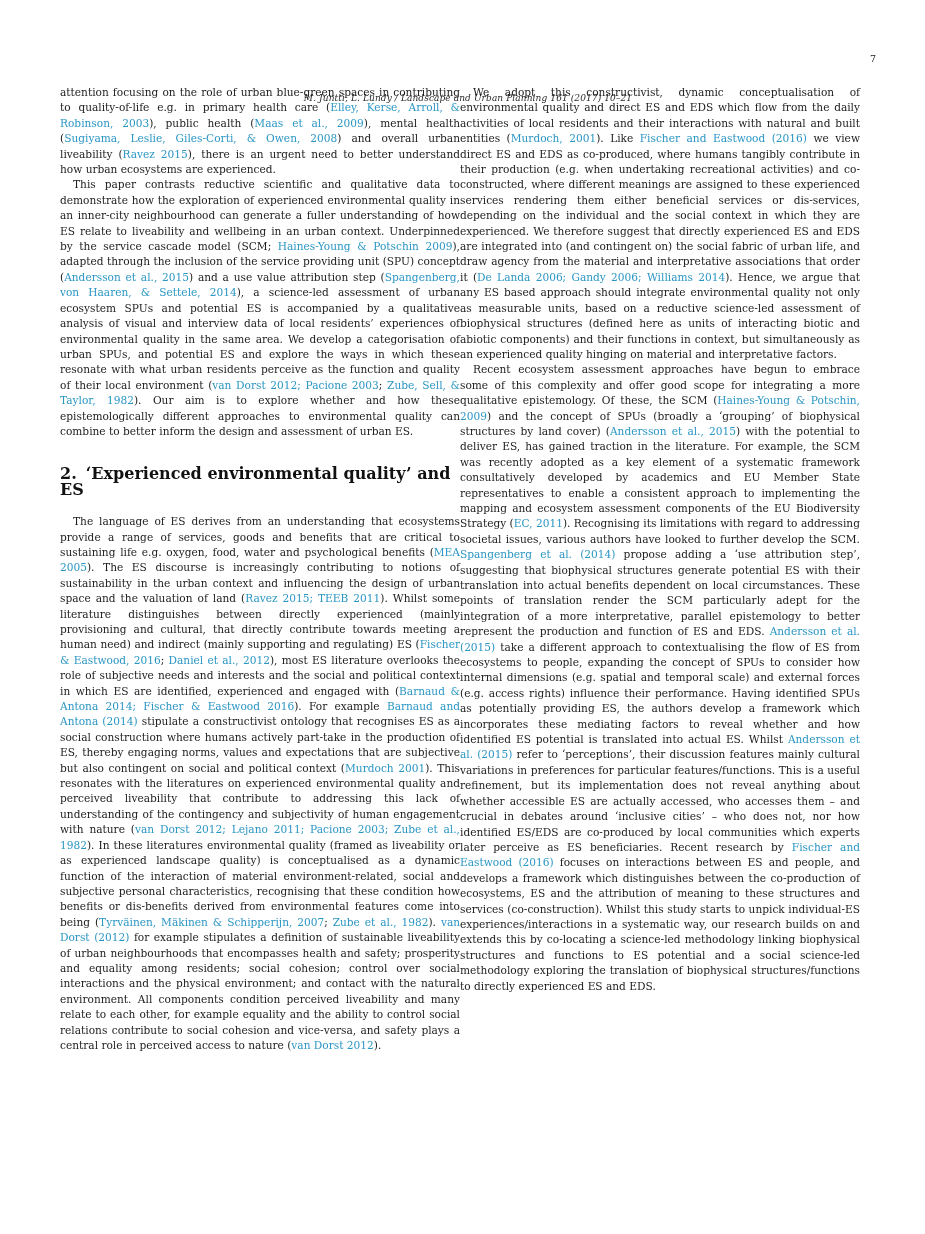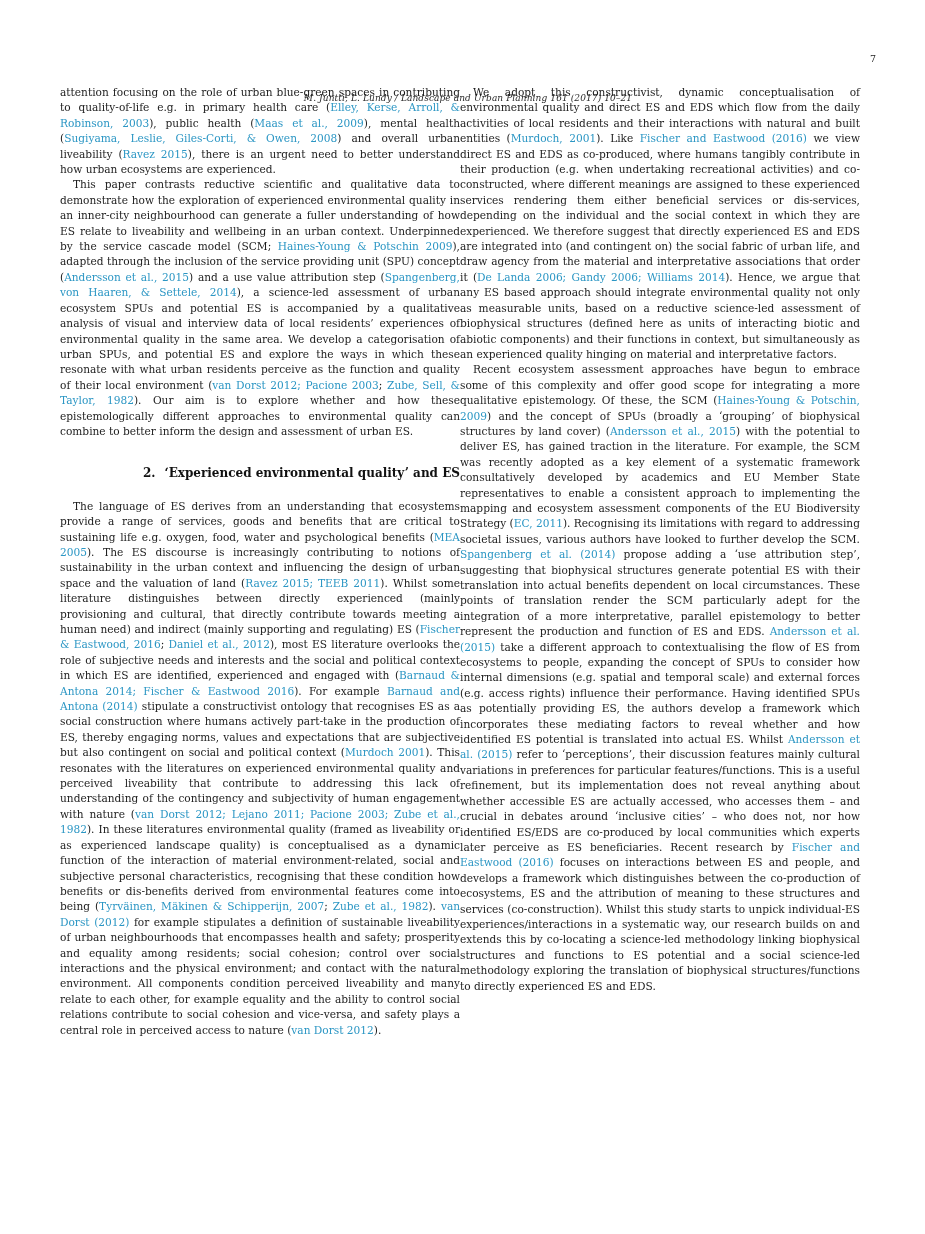--- a/index.html
+++ b/index.html
@@ -55,24 +55,24 @@
     hyphens: auto;
   }
   .col p {
     margin: 0;
     padding: 0;
   }
   .col p.indent {
     text-indent: 13px;
   }
   .section-heading {
-    font-size: 12px;
+    font-size: 16px;
     font-weight: bold;
     margin: 27px 0 17px 0;
-    text-align: right;
+    text-align: left;
     text-indent: 0;
     color: #111;
   }
   .section-heading .sec-num {
     margin-right: 9px;
   }
   .cite {
     color: #2b96c4;
   }
 </style>

